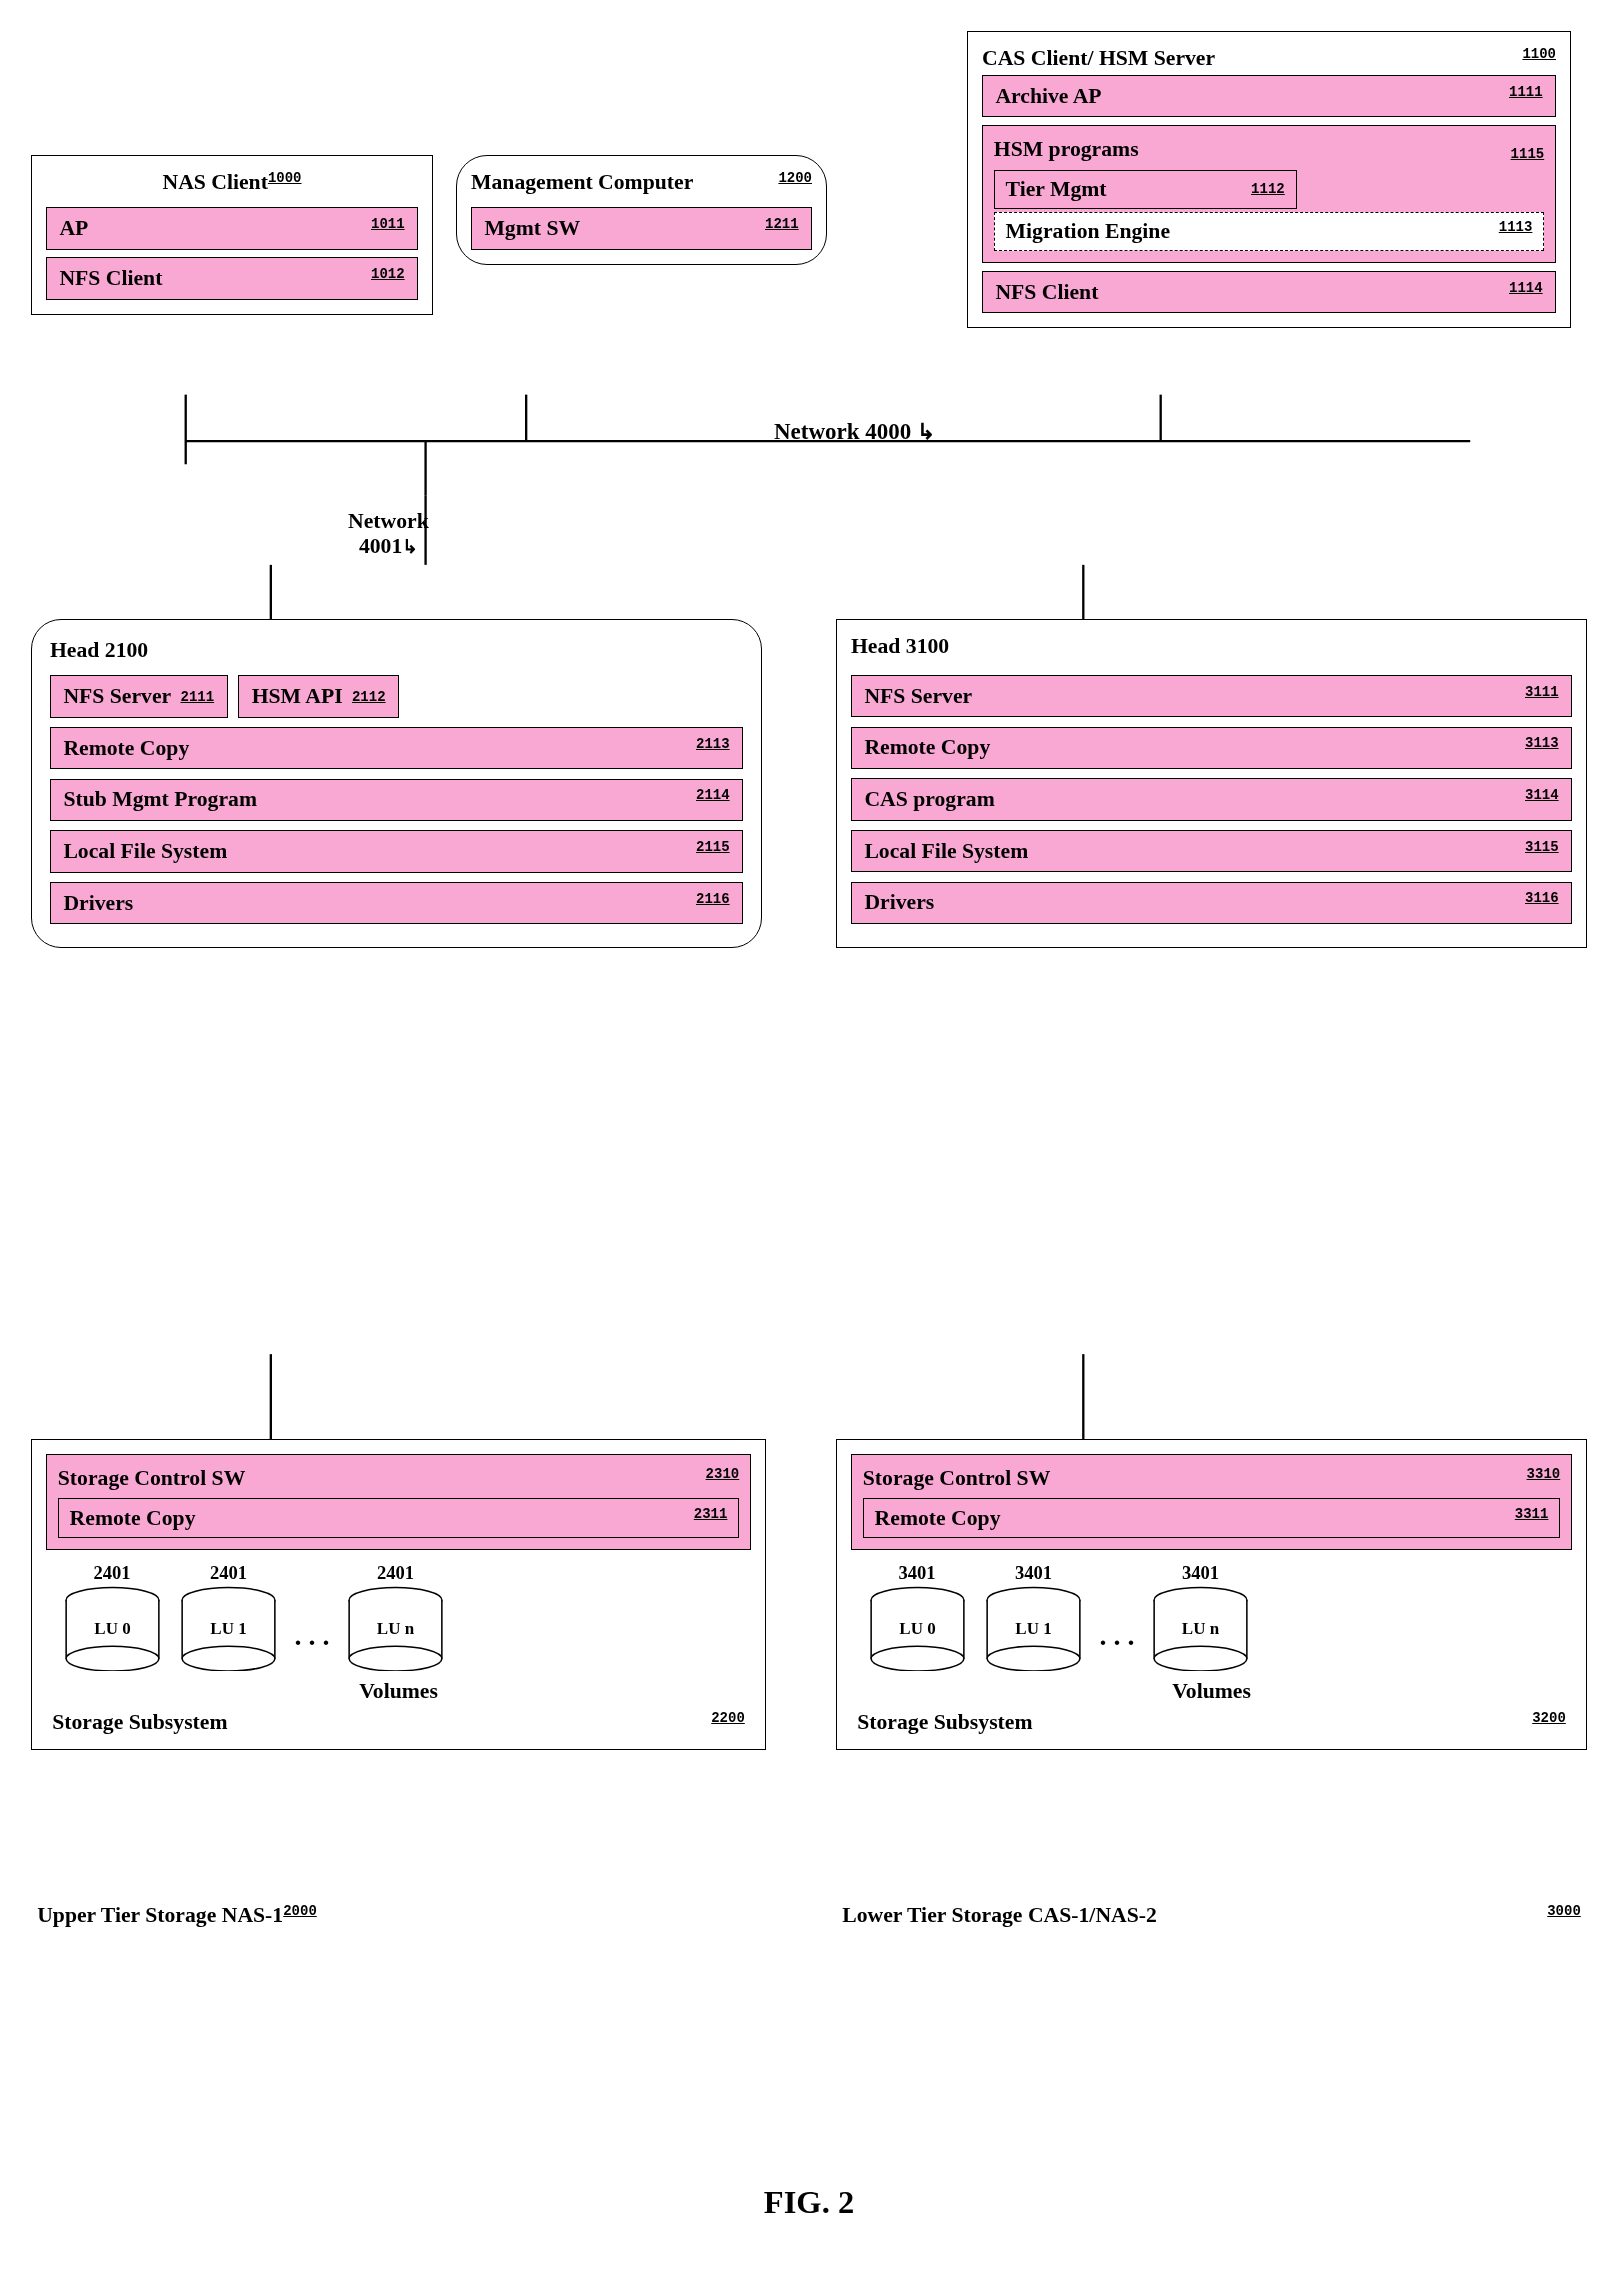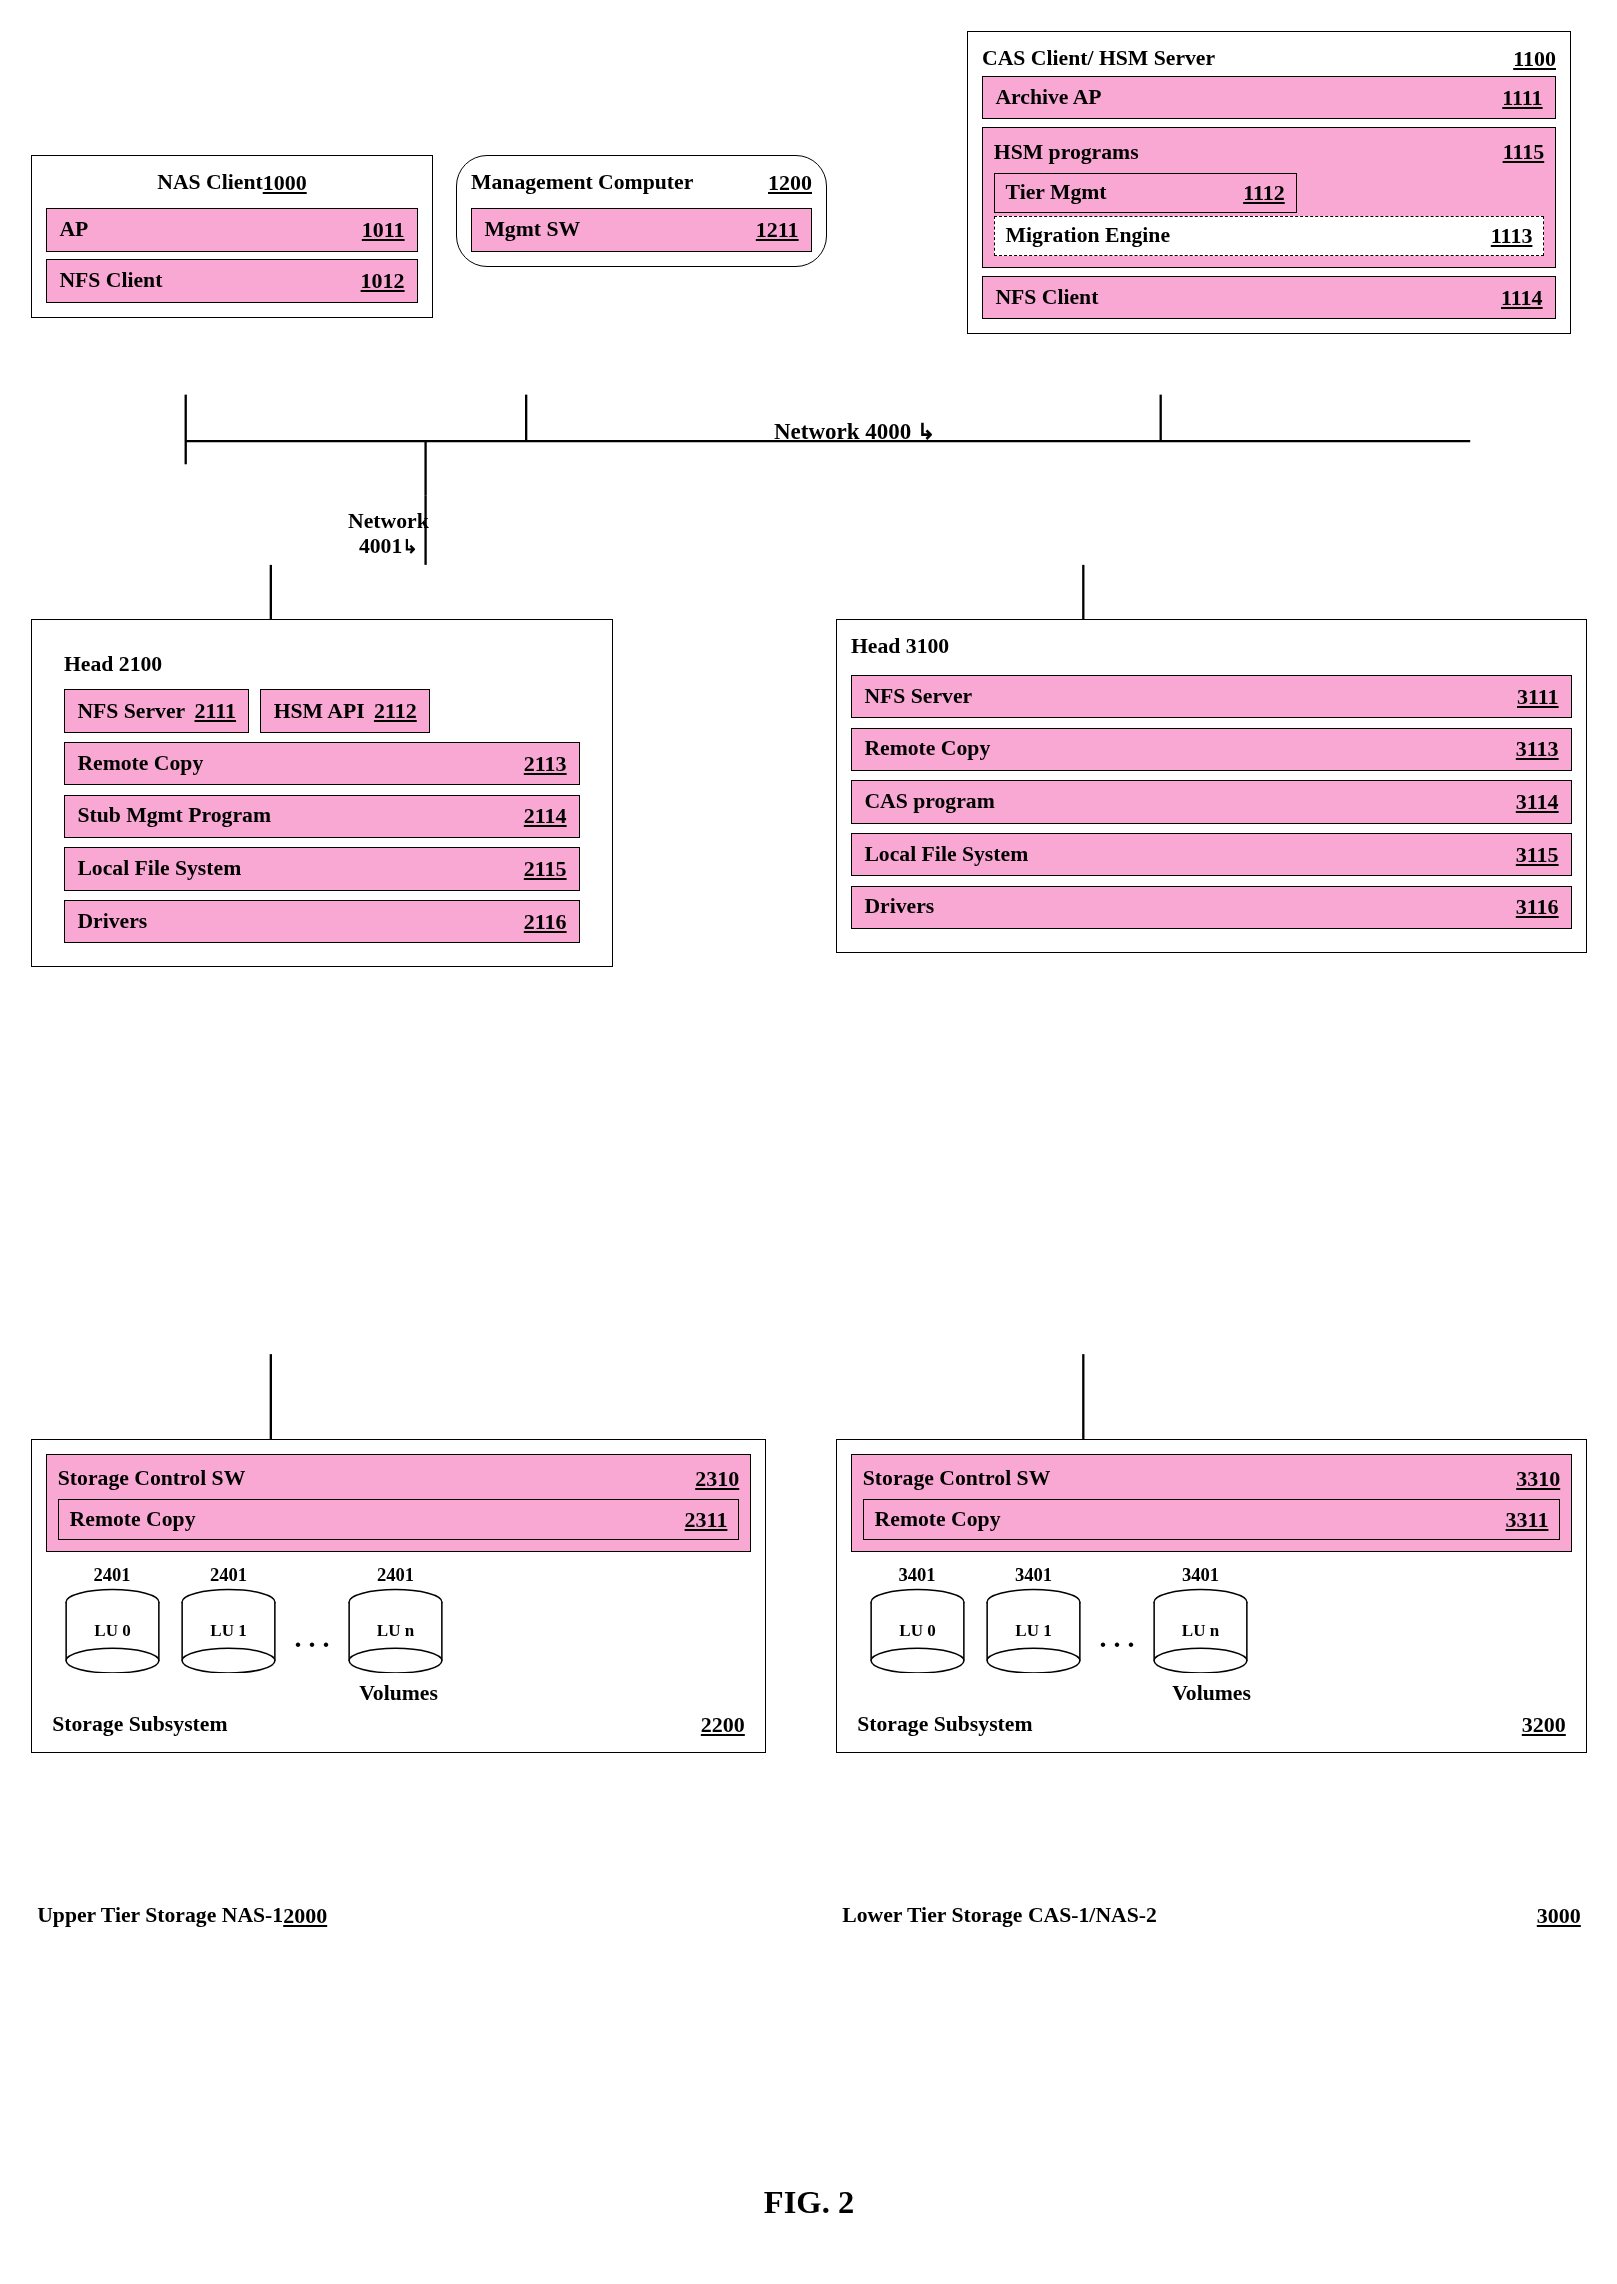--- a/index.html
+++ b/index.html
@@ -33,22 +33,23 @@
       border: 1.5px solid #000;
       background: #f9a8d4;
       display: inline-block;
     }
     .label {
       font-size: 21.7px;
       font-weight: bold;
     }
     .number {
       text-decoration: underline;
-      font-size: 22px;
+      font-size: 14px;
       font-weight: bold;
+      font-family: Liberation Mono, monospace;
     }
     .fig-label {
       text-align: center;
       font-size: 32.5px;
       font-weight: bold;
       position: absolute;
       bottom: 23px;
       width: 100%;
       left: 0;
     }
@@ -163,21 +164,21 @@
 
   <div style="position:absolute; left:774px; top:419px; font-size:23px; font-weight:bold;">
     <span>Network 4000</span>
     <span style="font-size:21.7px;">↳</span>
   </div>
 
   <div style="position:absolute; left:348px; top:484px; font-size:21.7px; font-weight:bold; white-space:pre-line; text-align:center;">
     <span>Network</span><br><span>4001</span><span style="font-size:18.6px;">↳</span>
   </div>
 
-  <div class="box" style="left:31px; top:619px; width:582px; padding:32px; padding-bottom:23px;">
+  <div class="box" style="left:31px; top:619px; width:731px; padding:18px; padding-bottom:23px;border-radius:30px;">
     <div style="display:flex; justify-content:flex-start; align-items:flex-start; margin-bottom:12.4px; gap:31px;">
       <span class="label">Head 2100</span>
     </div>
 
     <div style="display:flex; gap:10.8px; margin-bottom:9.3px;">
       <div class="inner-box" style="padding:7.7px 12.4px; display:flex; gap:9.3px; align-items:center;">
         <span class="label">NFS Server</span>
         <span class="number">2111</span>
       </div>
       <div class="inner-box" style="padding:7.7px 12.4px; display:flex; gap:9.3px; align-items:center;">

